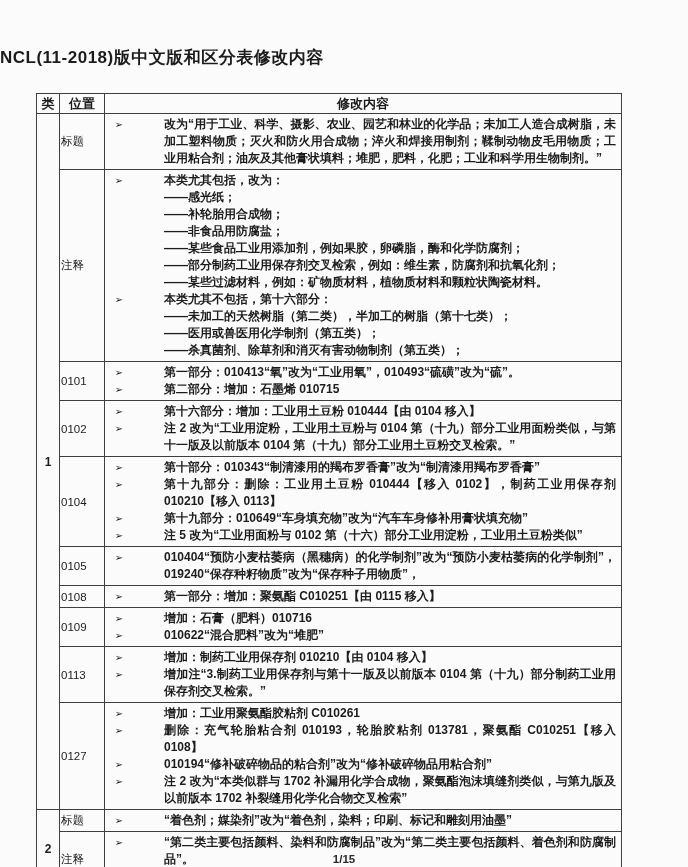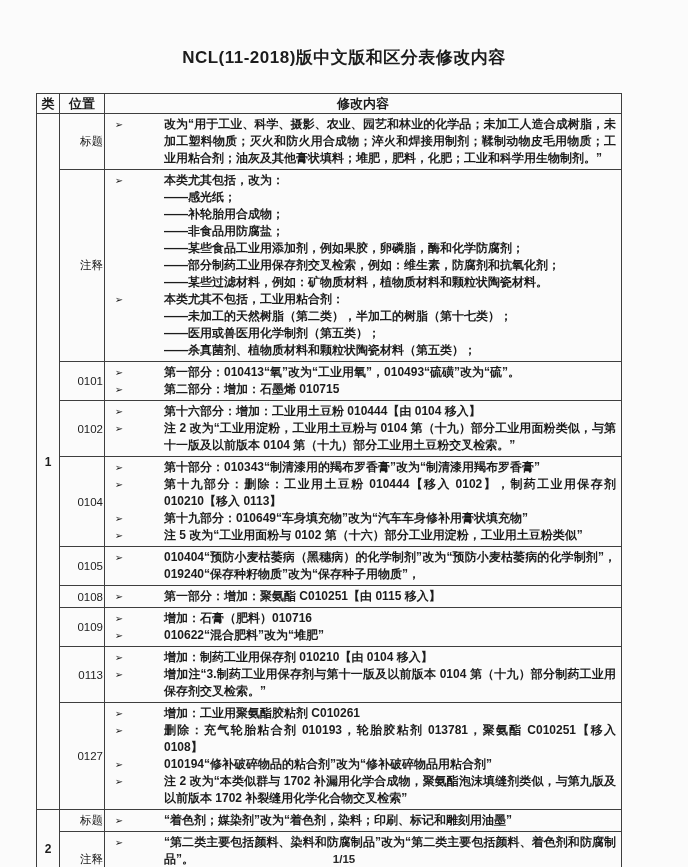--- a/index.html
+++ b/index.html
@@ -6,21 +6,20 @@
   body{
     width:688px;height:867px;
     background:#fbfbfb;
     color:#1c1c1c;
     font-family:"Liberation Sans","DejaVu Sans",sans-serif;
     position:relative;
     overflow:hidden;
   }
   .doc-title{
     position:absolute;top:46px;left:0;width:688px;
-    text-align:center;
     font-size:17px;font-weight:bold;
     letter-spacing:0.5px;
   }
   table.mod-table{
     position:absolute;left:36px;top:93px;
     width:586px;
     border-collapse:collapse;
     table-layout:fixed;
   }
   .mod-table td,.mod-table th{
@@ -30,21 +29,21 @@
   .mod-table th{
     font-size:13px;font-weight:bold;
     height:19px;padding:0;
   }
   th.col-class{width:22px;}
   th.col-pos{width:44px;}
   .class-cell{
     text-align:center;font-size:12px;font-weight:600;
   }
   .pos-cell{
-    text-align:right;font-size:11.5px;font-weight:500;
+    text-align:left;font-size:11.5px;font-weight:500;
     padding:0 1px;
   }
   .content-cell{
     font-size:12px;
     padding:2px 0;
   }
   .entry{
     display:flex;
     line-height:17px;
   }
@@ -119,33 +118,33 @@
           <div class="entry">
             <span class="bullet"></span>
             <span class="etext">——部分制药工业用保存剂交叉检索，例如：维生素，防腐剂和抗氧化剂；</span>
           </div>
           <div class="entry">
             <span class="bullet"></span>
             <span class="etext">——某些过滤材料，例如：矿物质材料，植物质材料和颗粒状陶瓷材料。</span>
           </div>
           <div class="entry">
             <span class="bullet">➢</span>
-            <span class="etext">本类尤其不包括，工业用粘合剂：</span>
+            <span class="etext">本类尤其不包括，第十六部分：</span>
           </div>
           <div class="entry">
             <span class="bullet"></span>
             <span class="etext">——未加工的天然树脂（第二类），半加工的树脂（第十七类）；</span>
           </div>
           <div class="entry">
             <span class="bullet"></span>
             <span class="etext">——医用或兽医用化学制剂（第五类）；</span>
           </div>
           <div class="entry">
             <span class="bullet"></span>
-            <span class="etext">——杀真菌剂、植物质材料和颗粒状陶瓷材料（第五类）；</span>
+            <span class="etext">——杀真菌剂、除草剂和消灭有害动物制剂（第五类）；</span>
           </div>
         </td>
       </tr>
       <tr>
         <td class="pos-cell">0101</td>
         <td class="content-cell">
           <div class="entry">
             <span class="bullet">➢</span>
             <span class="etext">第一部分：010413“氧”改为“工业用氧”，010493“硫磺”改为“硫”。</span>
           </div>

